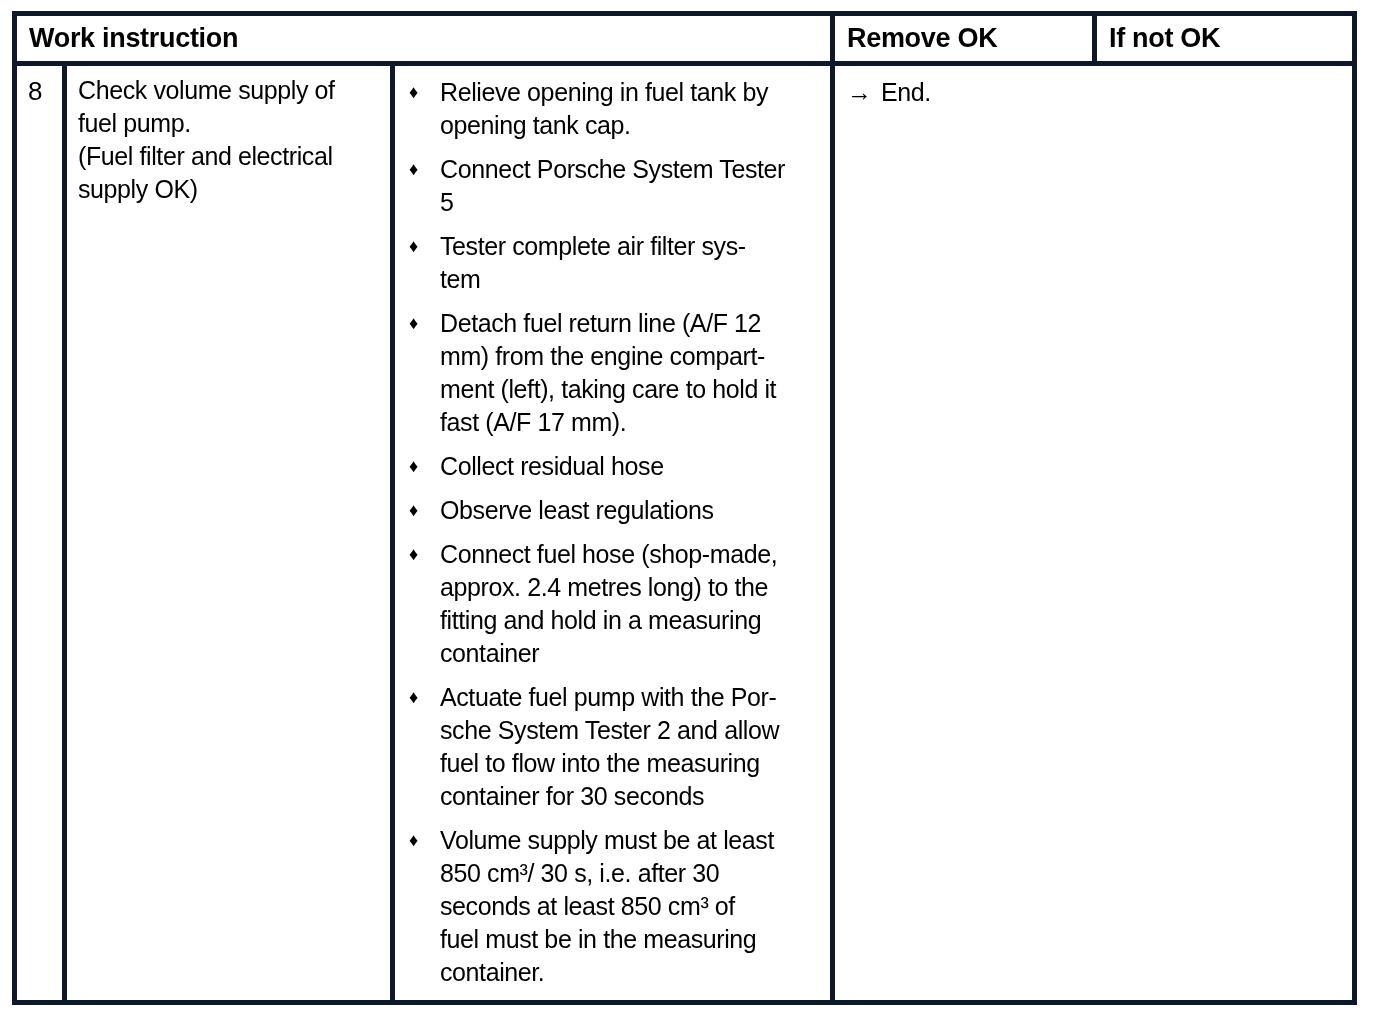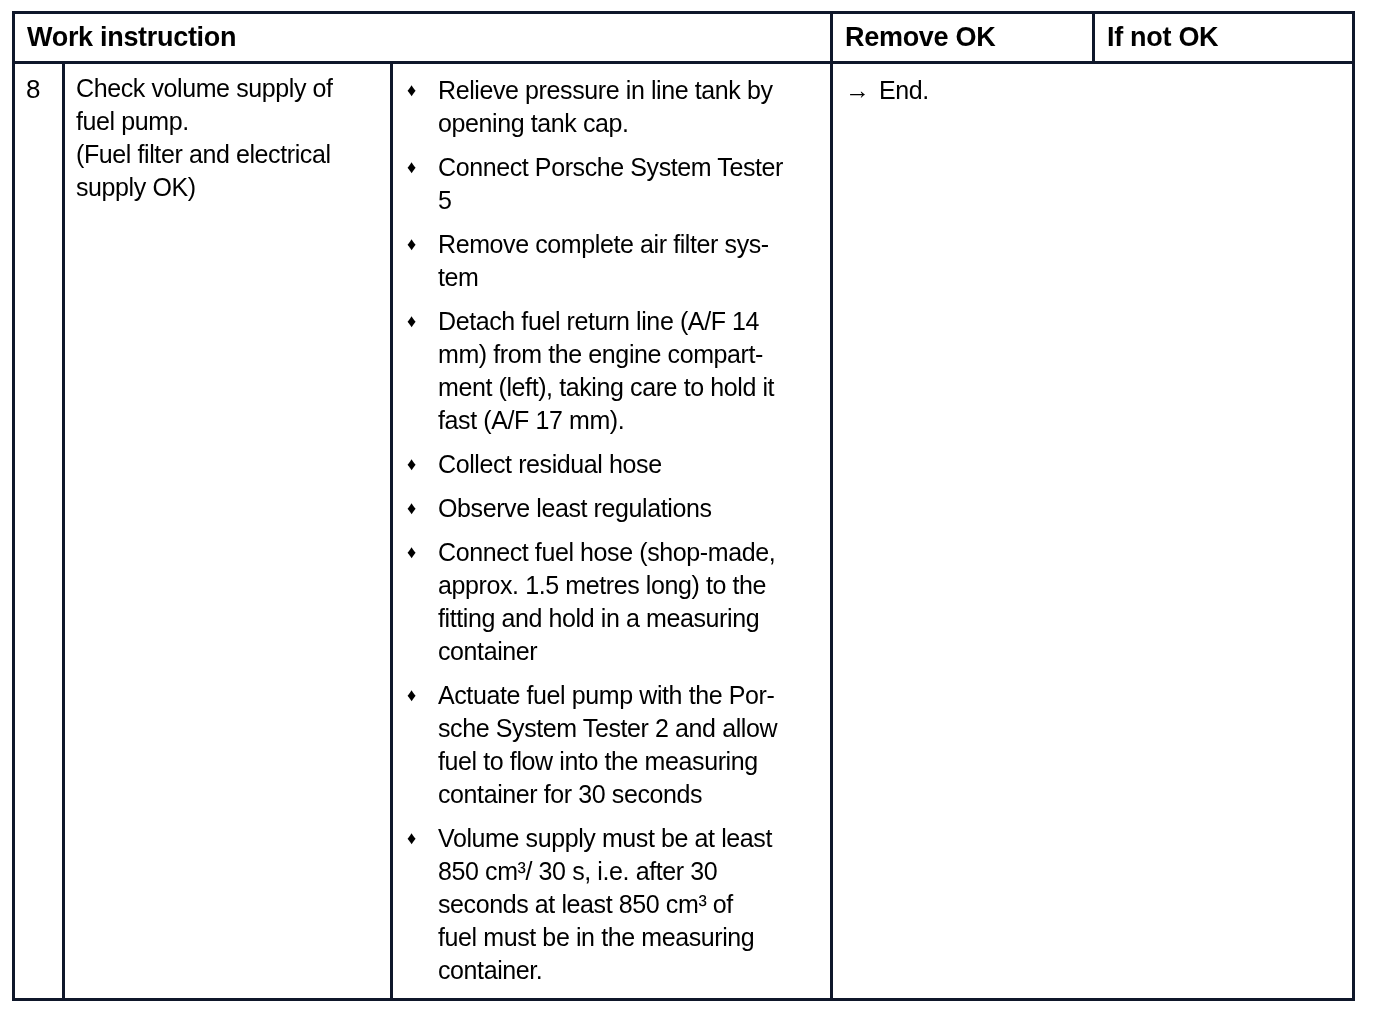--- a/index.html
+++ b/index.html
@@ -15,21 +15,21 @@
     background: #ffffff;
     overflow: hidden;
   }
   table.wi-table {
     position: absolute; left: 12px; top: 11px;
     width: 1340px; height: 988px;
     border-collapse: collapse;
     table-layout: fixed;
   }
   .wi-table th, .wi-table td {
-    border: 3px solid #0f172a;
+    border: 5px solid #0f172a;
     vertical-align: top;
     padding: 0;
     background: #ffffff;
   }
   .wi-table thead th {
     height: 50px;
     font-size: 27px;
     font-weight: bold;
     text-align: left;
     vertical-align: middle;
@@ -93,52 +93,52 @@
           <div class="pre-text">Check volume supply of
 fuel pump.
 (Fuel filter and electrical
 supply OK)</div>
         </td>
         <td class="cell-steps">
           <ul class="steps">
 
           <li>
               <span class="bullet">♦</span>
-              <span class="pre-text">Relieve pressure in line tank by
+              <span class="pre-text">Relieve opening in fuel tank by
 opening tank cap.</span>
             </li>
               <li>
               <span class="bullet">♦</span>
               <span class="pre-text">Connect Porsche System Tester
 5</span>
             </li>
               <li>
               <span class="bullet">♦</span>
-              <span class="pre-text">Remove complete air filter sys-
+              <span class="pre-text">Tester complete air filter sys-
 tem</span>
             </li>
               <li>
               <span class="bullet">♦</span>
-              <span class="pre-text">Detach fuel return line (A/F 14
+              <span class="pre-text">Detach fuel return line (A/F 12
 mm) from the engine compart-
 ment (left), taking care to hold it
 fast (A/F 17 mm).</span>
             </li>
               <li>
               <span class="bullet">♦</span>
               <span class="pre-text">Collect residual hose</span>
             </li>
               <li>
               <span class="bullet">♦</span>
               <span class="pre-text">Observe least regulations</span>
             </li>
               <li>
               <span class="bullet">♦</span>
               <span class="pre-text">Connect fuel hose (shop-made,
-approx. 1.5 metres long) to the
+approx. 2.4 metres long) to the
 fitting and hold in a measuring
 container</span>
             </li>
               <li>
               <span class="bullet">♦</span>
               <span class="pre-text">Actuate fuel pump with the Por-
 sche System Tester 2 and allow
 fuel to flow into the measuring
 container for 30 seconds</span>
             </li>

